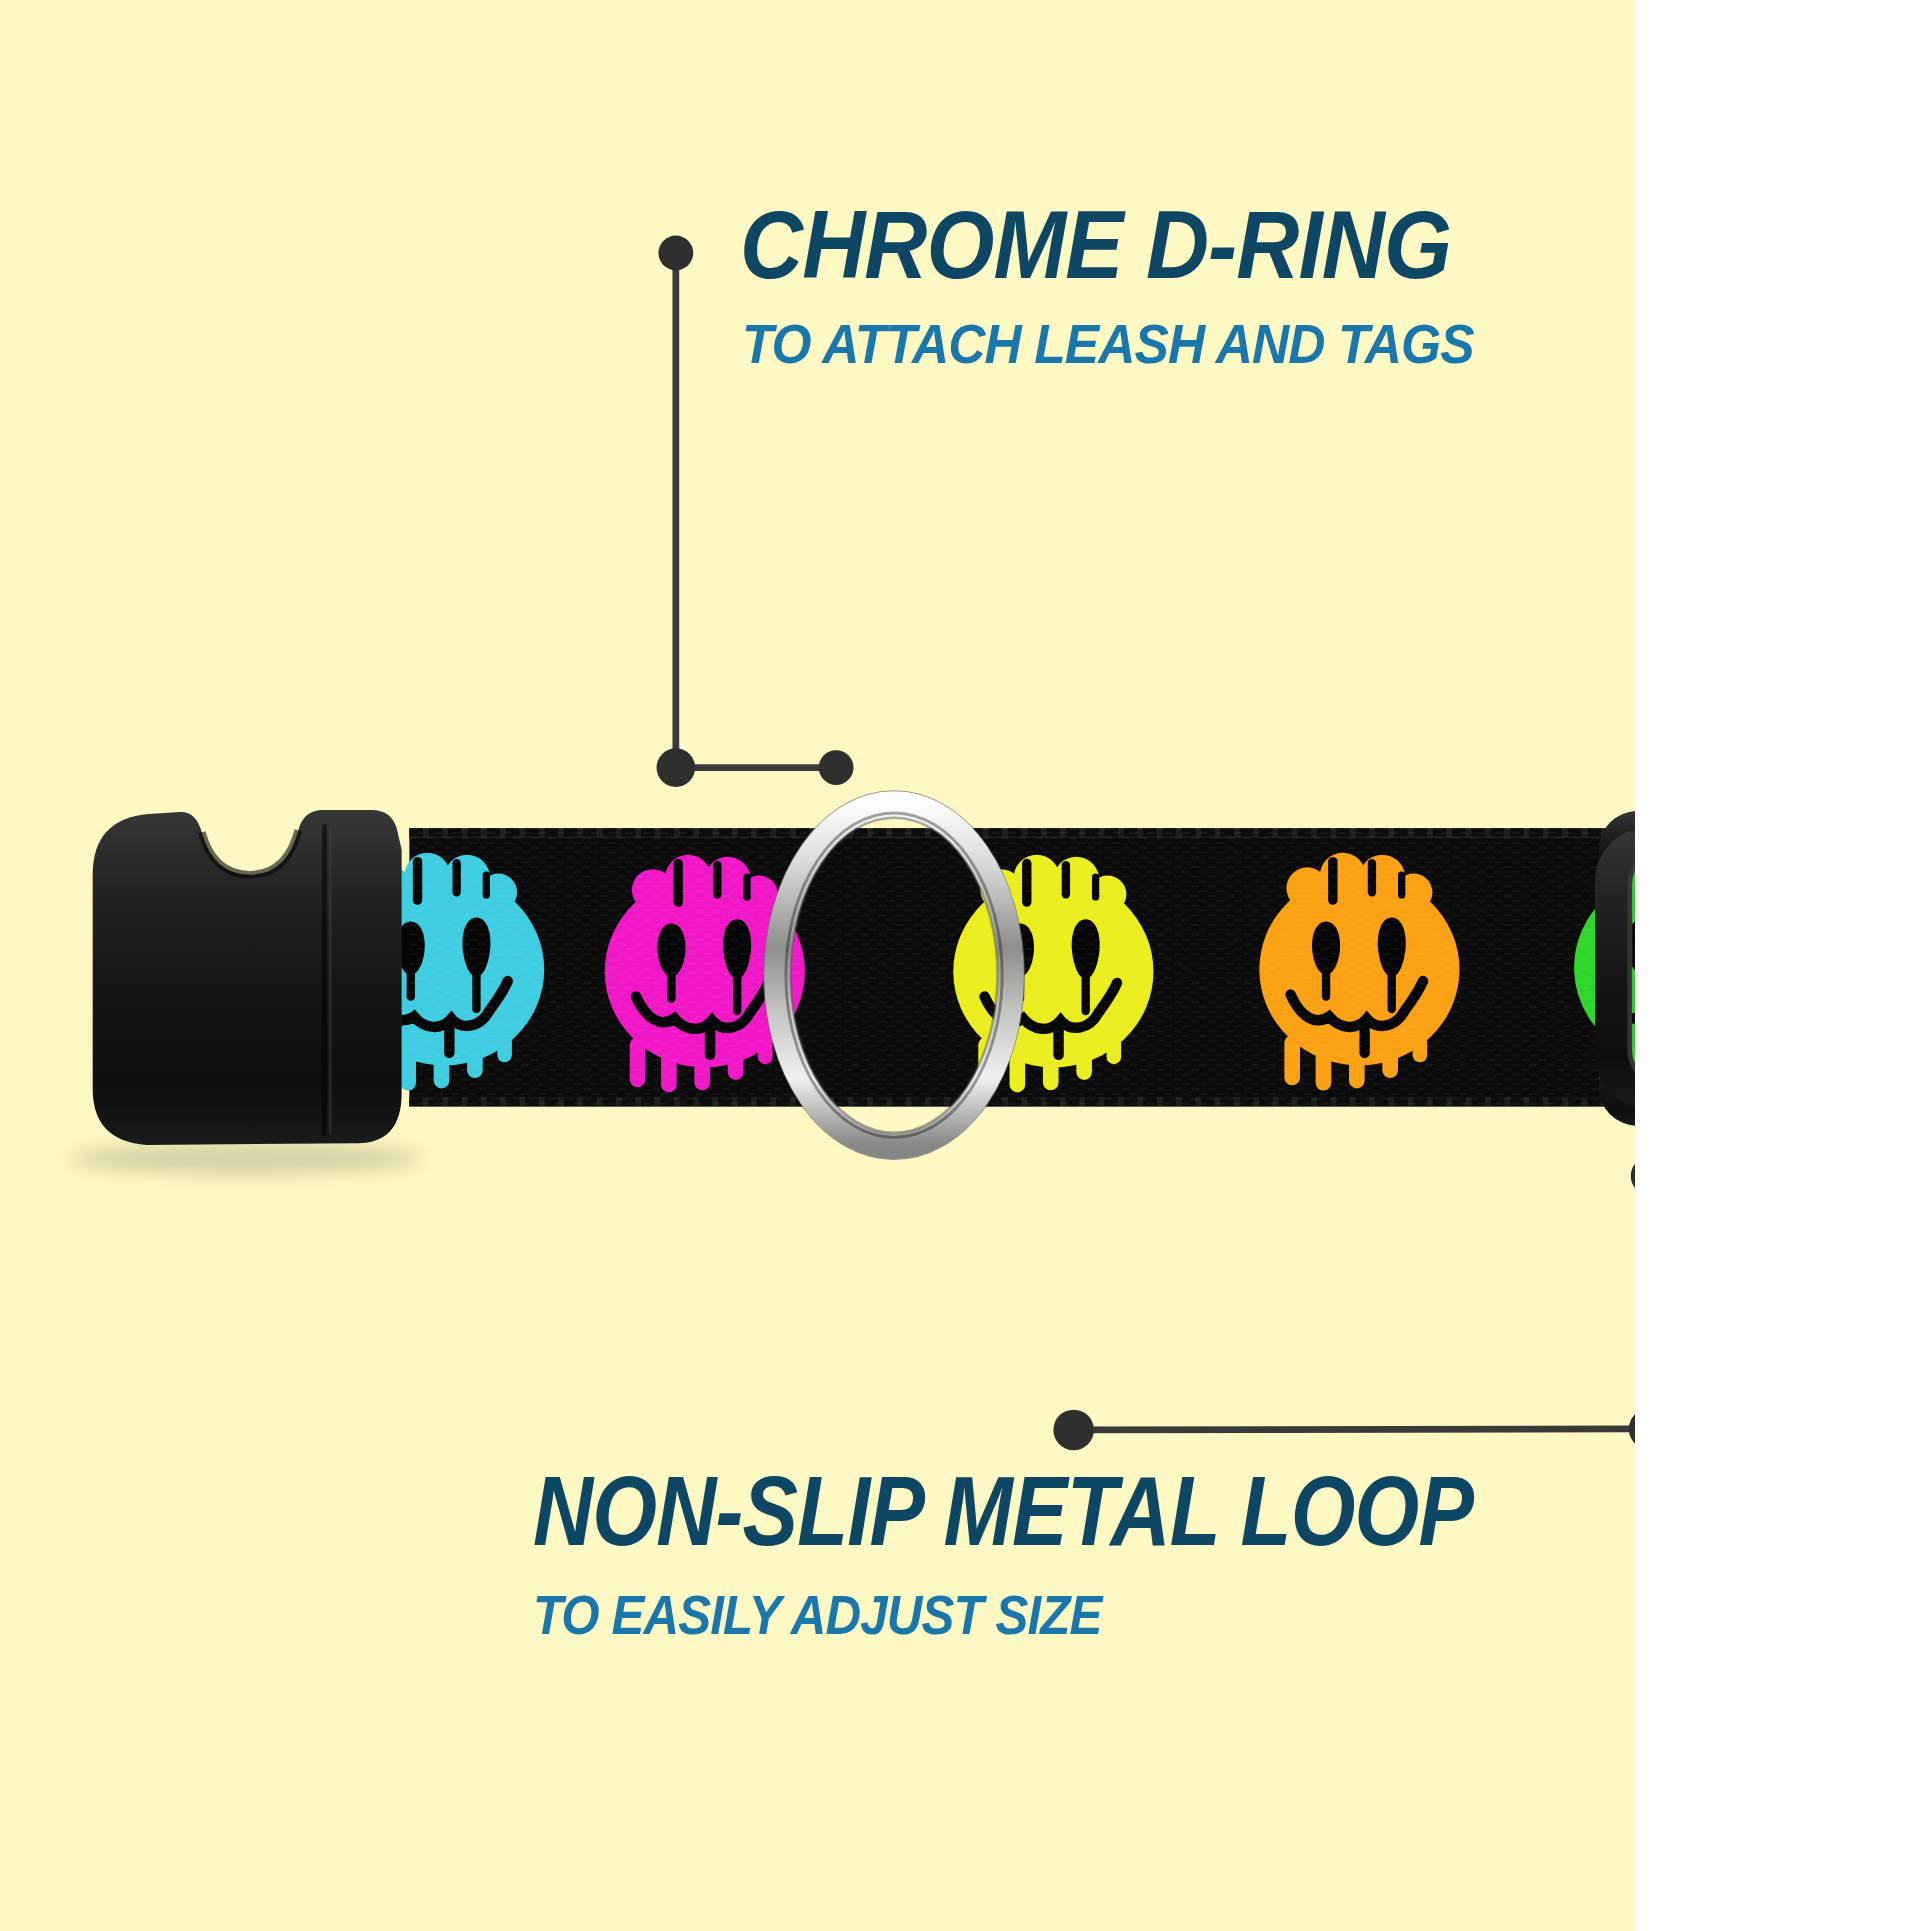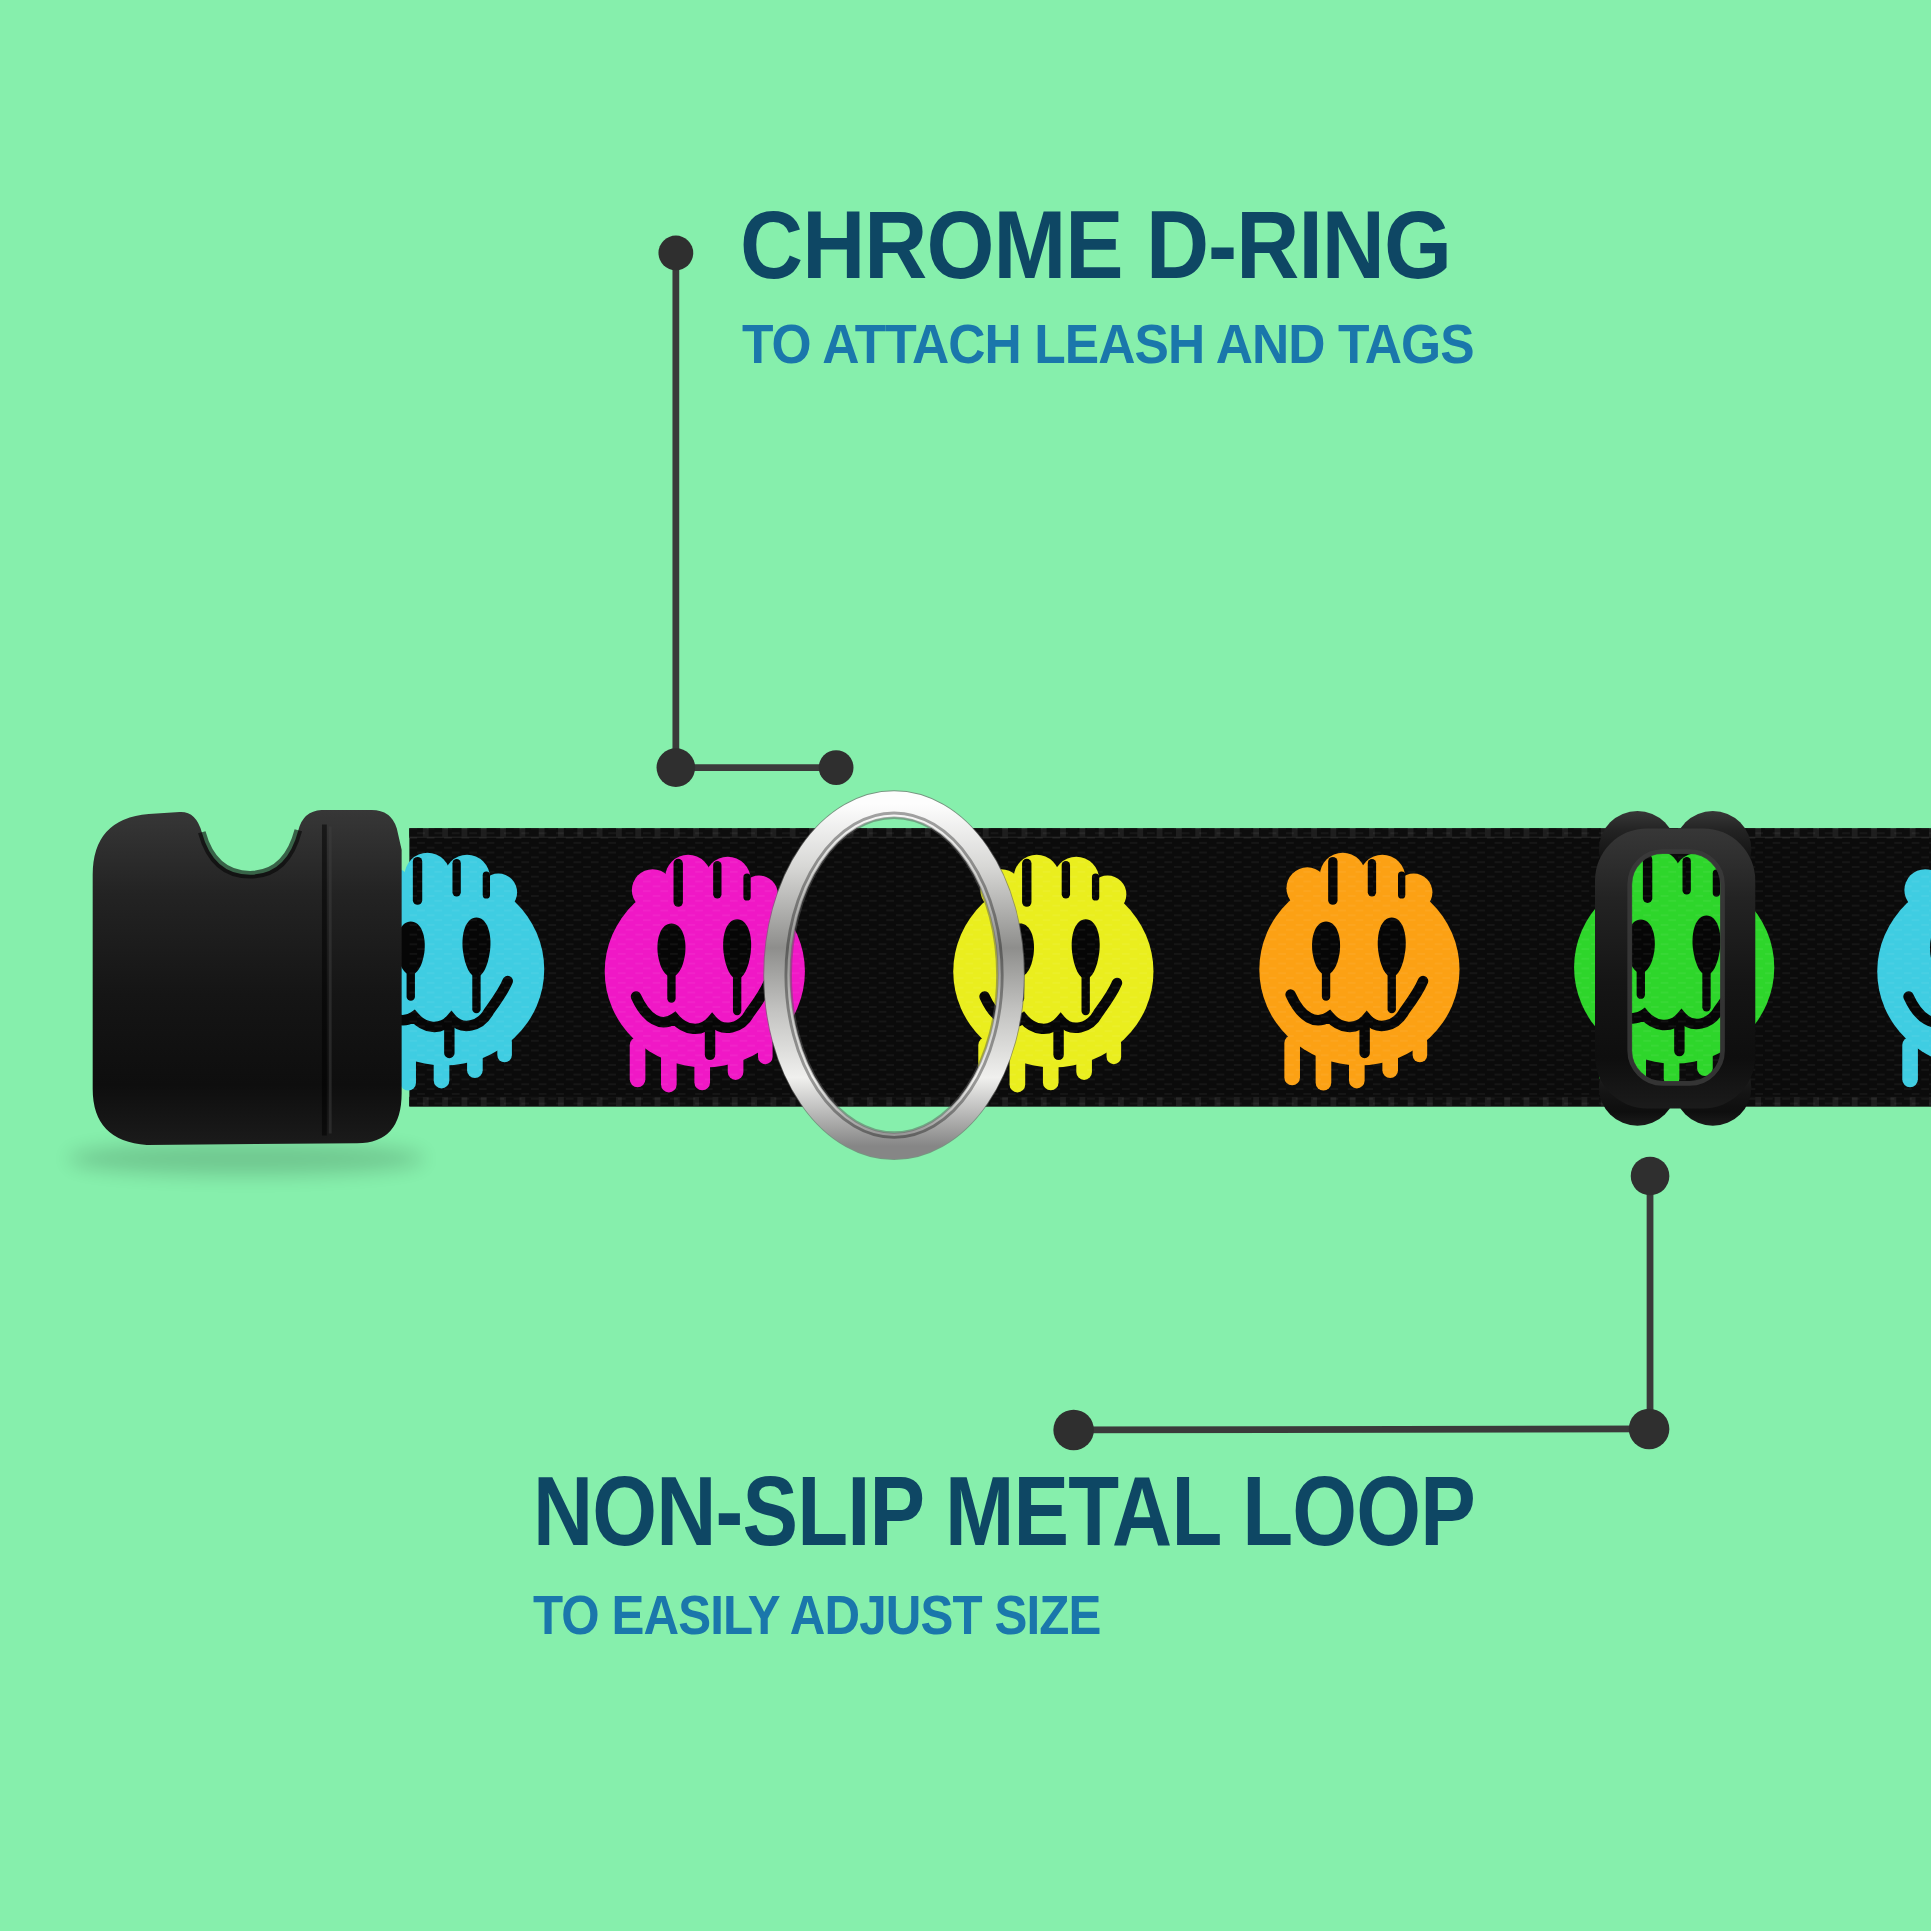--- a/index.html
+++ b/index.html
@@ -1,21 +1,22 @@
 <!DOCTYPE html>
 <html><head>
 <meta charset="utf-8">
 <style>
   html,body{margin:0;padding:0;background:#ffffff;}
   #stage{
     position:relative;
-    width:1931px;height:1931px;
-    background:#86efac;
+    width:1635px;height:1931px;
+    background:#fef9c3;
     overflow:hidden;
     font-family:"Liberation Sans","DejaVu Sans",sans-serif;
+    font-style:italic;
   }
   #scene{position:absolute;left:0;top:0;}
   .hero-text{
     position:absolute;
     line-height:1;
     font-weight:bold;
     white-space:nowrap;
     transform-origin:left top;
     letter-spacing:-1px;
   }

